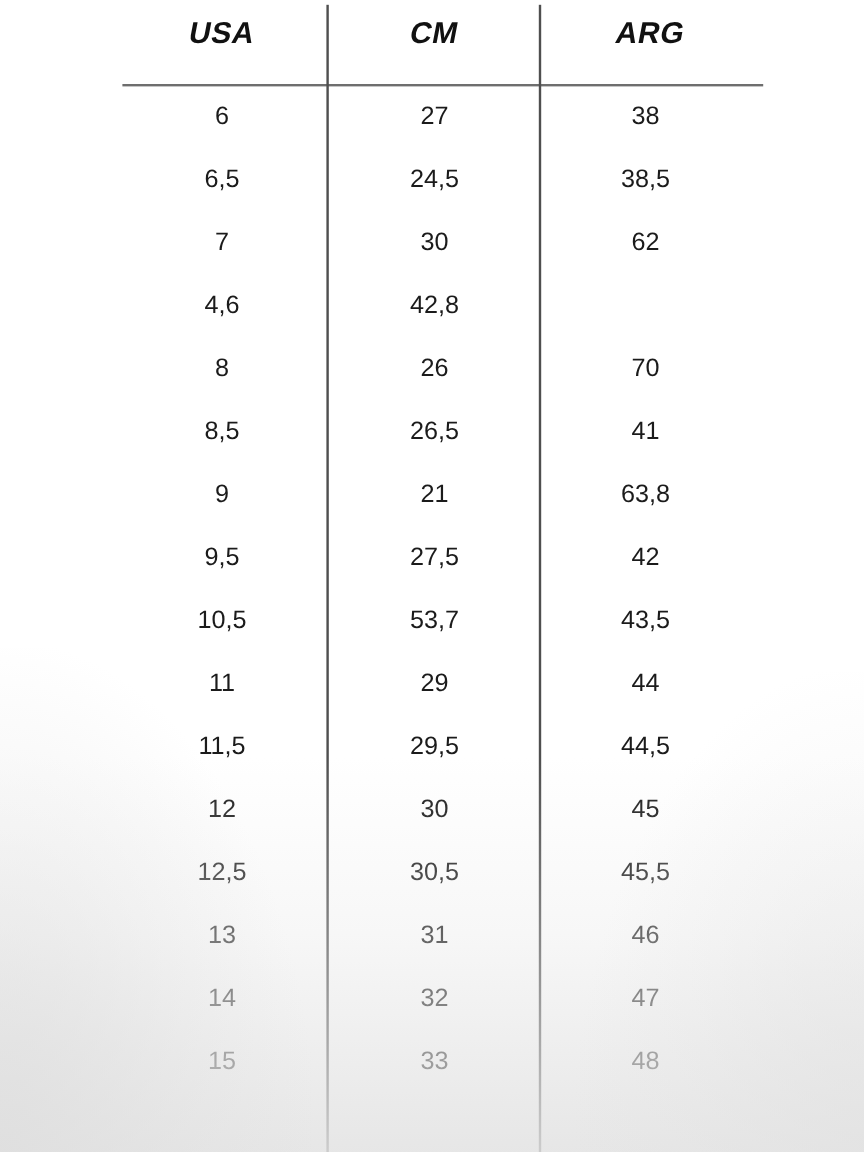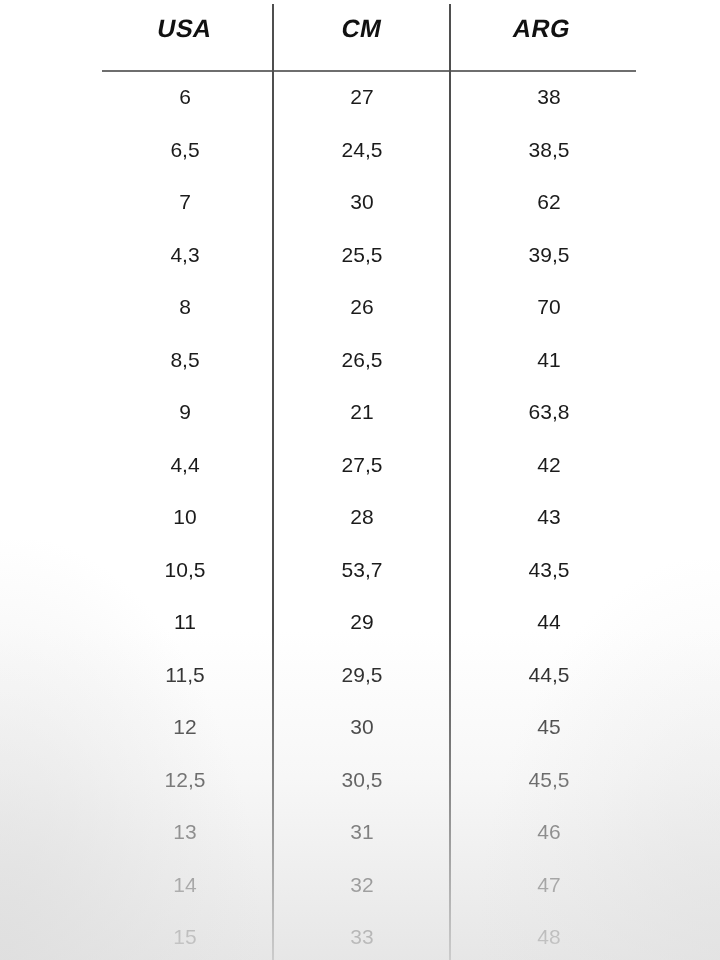--- a/index.html
+++ b/index.html
@@ -127,21 +127,21 @@
     height: 52.5px;
     line-height: 52.5px;
     text-align: center;
     color: #1b1b1b;
     font-size: 21px;
     font-weight: 400;
     white-space: nowrap;
   }
   .col-usa { left: 105px; width: 160px; }
   .col-cm  { left: 282px; width: 160px; }
-  .col-arg { left: 469px; width: 160px; }
+  .col-arg { left: 458px; width: 160px; }
 </style>
 </head>
 <body>
 
 <div id="screen">
 
   <div class="table-area">
 
     <div class="header-row">
       <div class="head-cell head-usa">USA</div>
@@ -163,48 +163,42 @@
           <div class="cell col-usa">6,5</div>
           <div class="cell col-cm">24,5</div>
           <div class="cell col-arg">38,5</div>
         </div>
         <div class="row">
           <div class="cell col-usa">7</div>
           <div class="cell col-cm">30</div>
           <div class="cell col-arg">62</div>
         </div>
         <div class="row">
-          <div class="cell col-usa">4,3</div>
-          <div class="cell col-cm">25,5</div>
-          <div class="cell col-arg">39,5</div>
+          <div class="cell col-usa">4,6</div>
+          <div class="cell col-cm">42,8</div>
         </div>
         <div class="row">
           <div class="cell col-usa">8</div>
           <div class="cell col-cm">26</div>
           <div class="cell col-arg">70</div>
         </div>
         <div class="row">
           <div class="cell col-usa">8,5</div>
           <div class="cell col-cm">26,5</div>
           <div class="cell col-arg">41</div>
         </div>
         <div class="row">
           <div class="cell col-usa">9</div>
           <div class="cell col-cm">21</div>
           <div class="cell col-arg">63,8</div>
         </div>
         <div class="row">
-          <div class="cell col-usa">4,4</div>
+          <div class="cell col-usa">9,5</div>
           <div class="cell col-cm">27,5</div>
           <div class="cell col-arg">42</div>
-        </div>
-        <div class="row">
-          <div class="cell col-usa">10</div>
-          <div class="cell col-cm">28</div>
-          <div class="cell col-arg">43</div>
         </div>
         <div class="row">
           <div class="cell col-usa">10,5</div>
           <div class="cell col-cm">53,7</div>
           <div class="cell col-arg">43,5</div>
         </div>
         <div class="row">
           <div class="cell col-usa">11</div>
           <div class="cell col-cm">29</div>
           <div class="cell col-arg">44</div>

